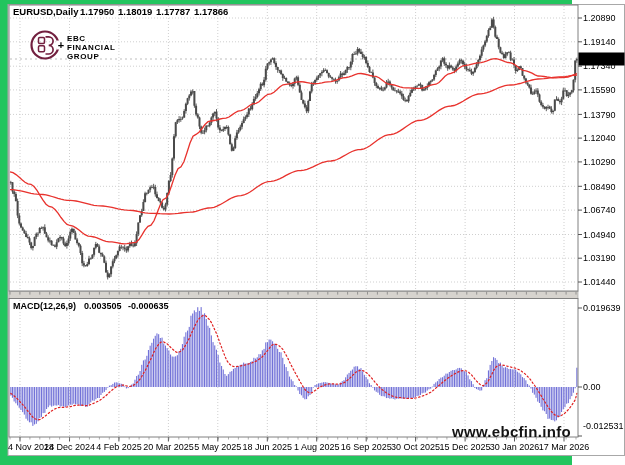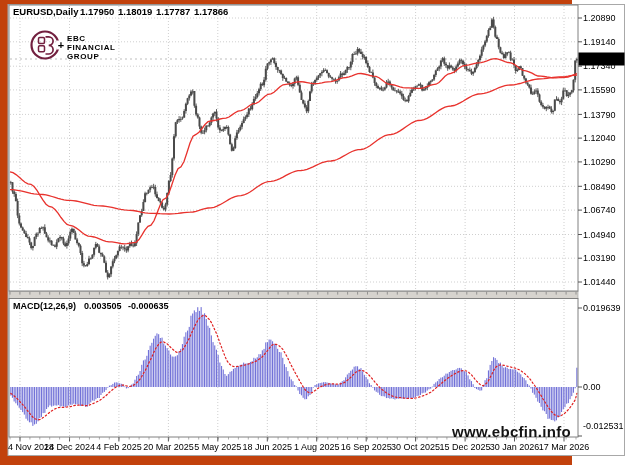--- a/index.html
+++ b/index.html
@@ -1,16 +1,16 @@
 <!DOCTYPE html>
 <html><head>
 <meta charset="utf-8">
 <style>
   html,body{margin:0;padding:0;background:#ffffff;width:625px;height:465px;overflow:hidden;}
-  #app{position:relative;width:572px;height:465px;background:#c2410c;font-family:"Liberation Sans",sans-serif;}
+  #app{position:relative;width:572px;height:465px;background:#22c55e;font-family:"Liberation Sans",sans-serif;}
   svg text{font-family:"Liberation Sans",sans-serif;fill:#000;}
   .t-bold{font-weight:bold;}
 </style>
 </head>
 <body>
 
 <div id="app">
 <svg id="cv" width="625" height="465" viewBox="0 0 625 465">
 
   <rect x="8" y="4.5" width="616.5" height="451" fill="#ffffff" stroke="#a8a8a8" stroke-width="1"></rect>

